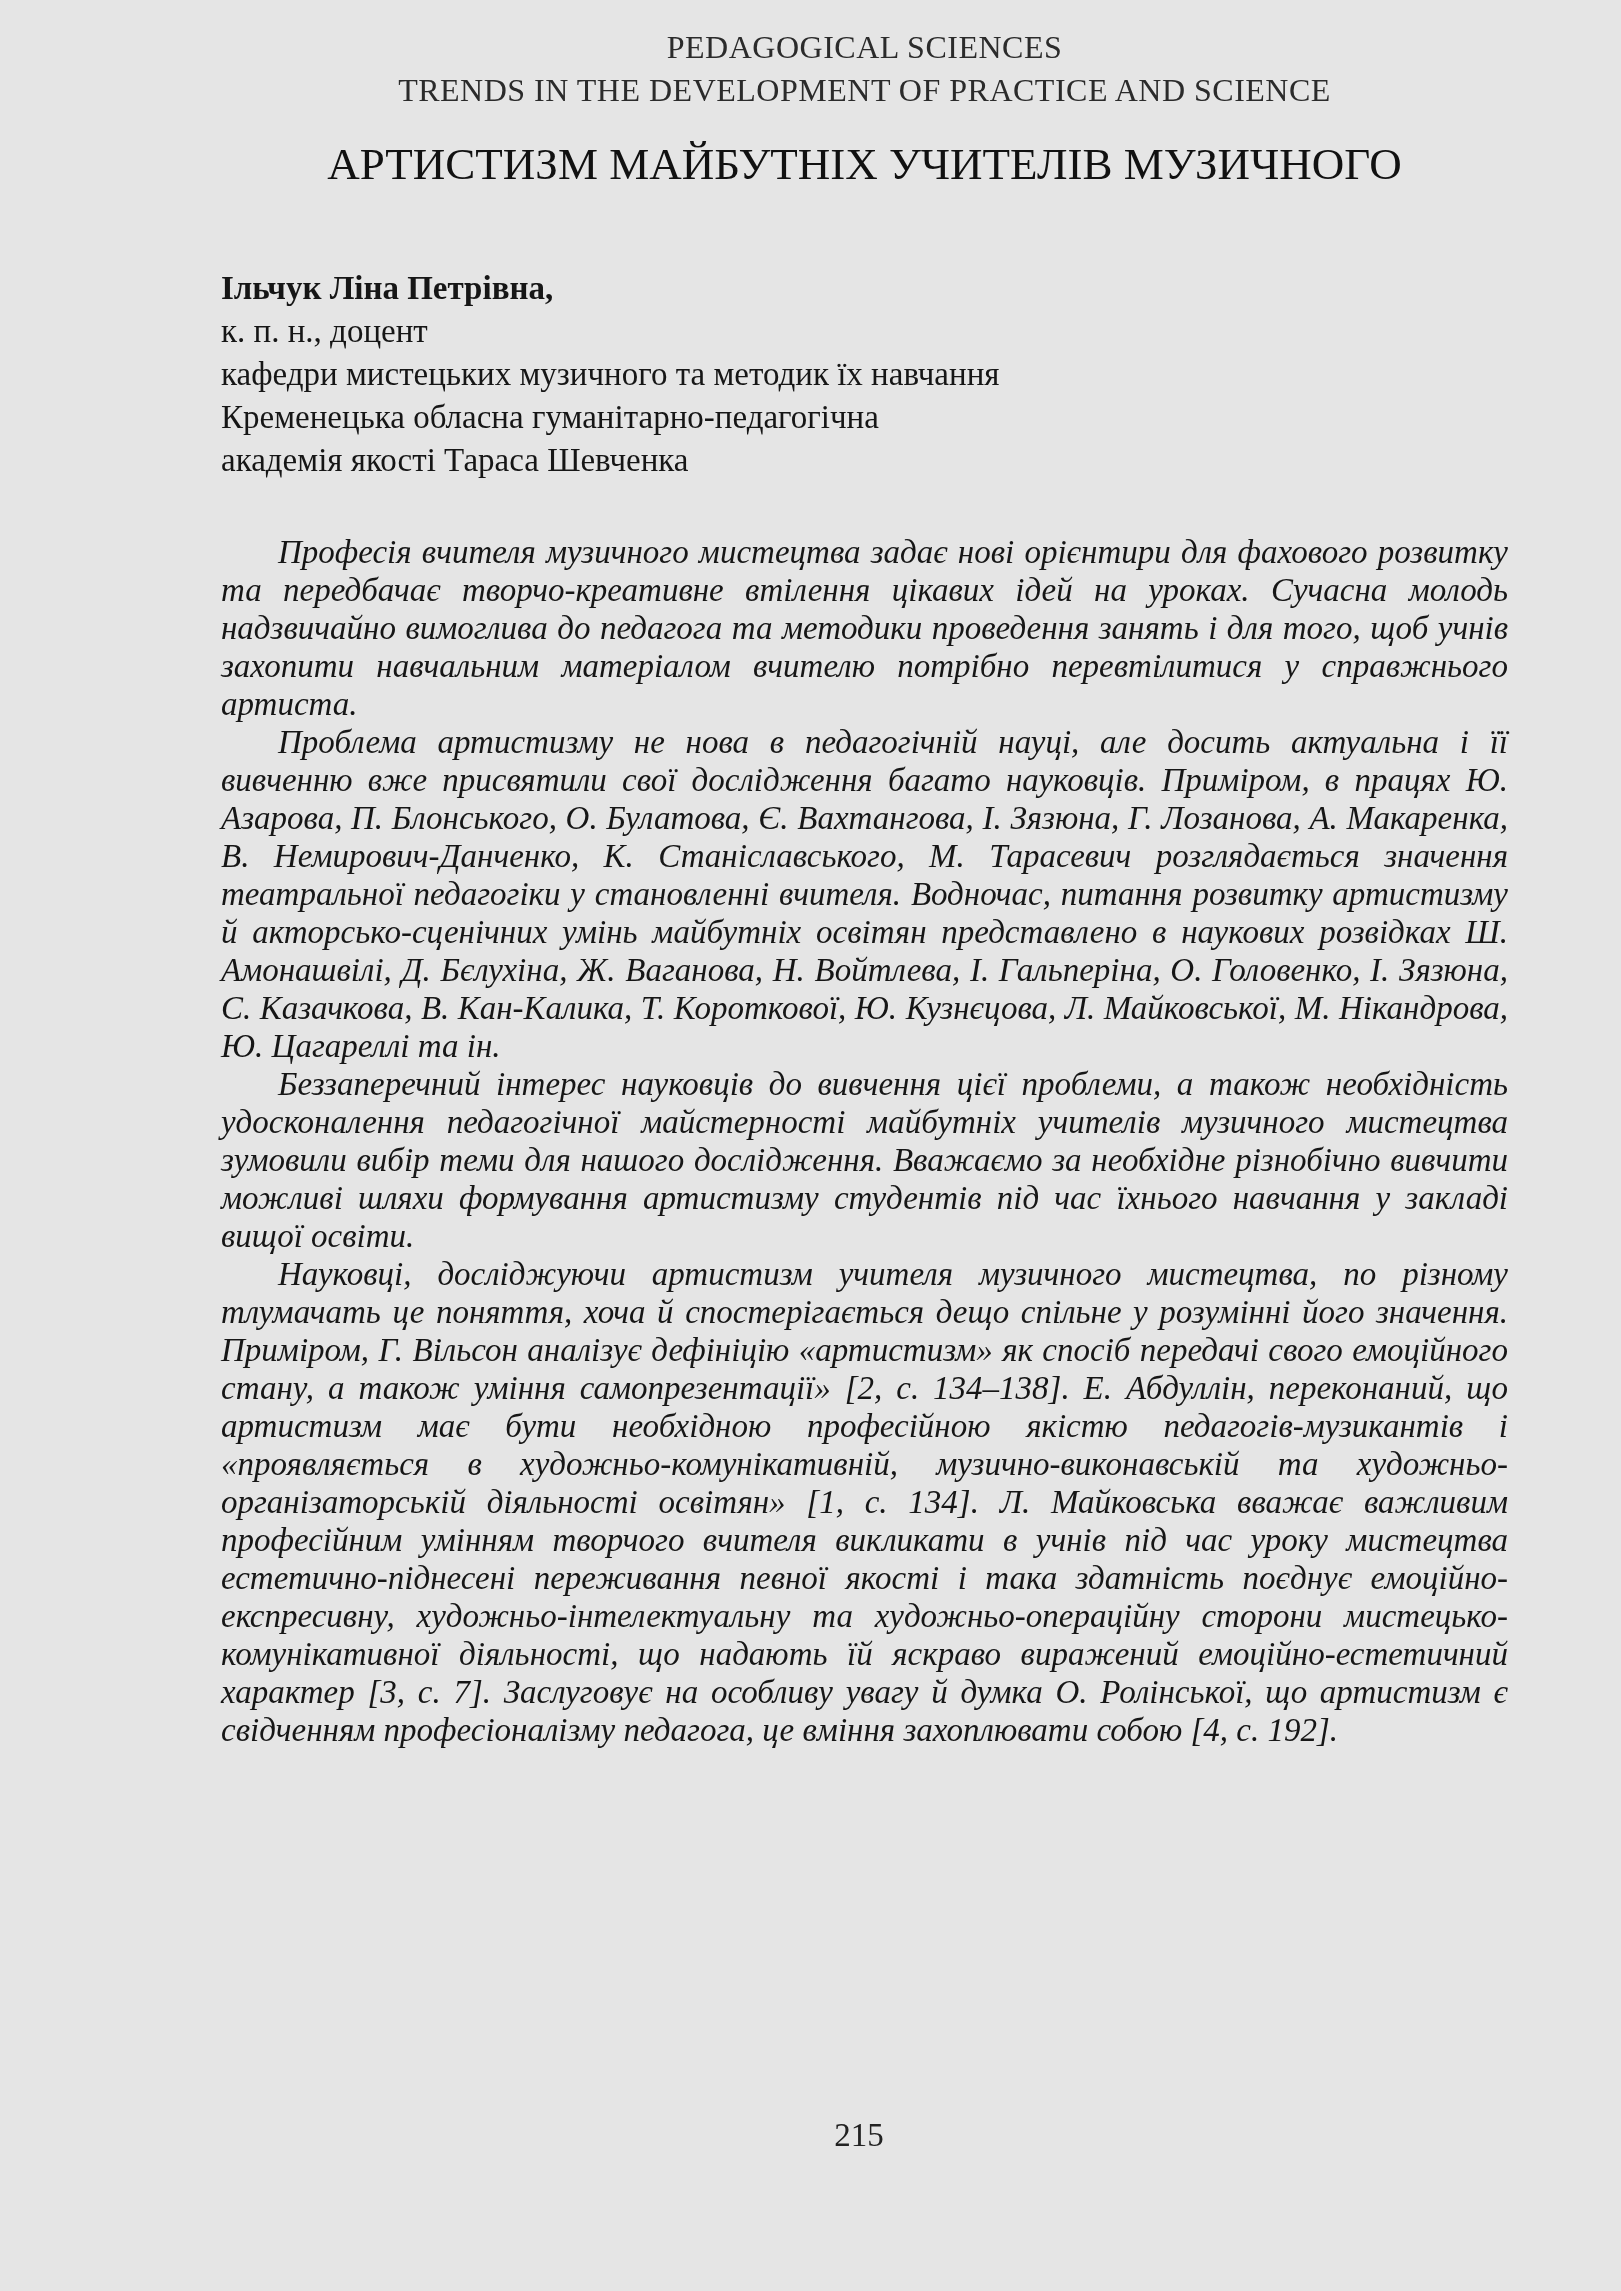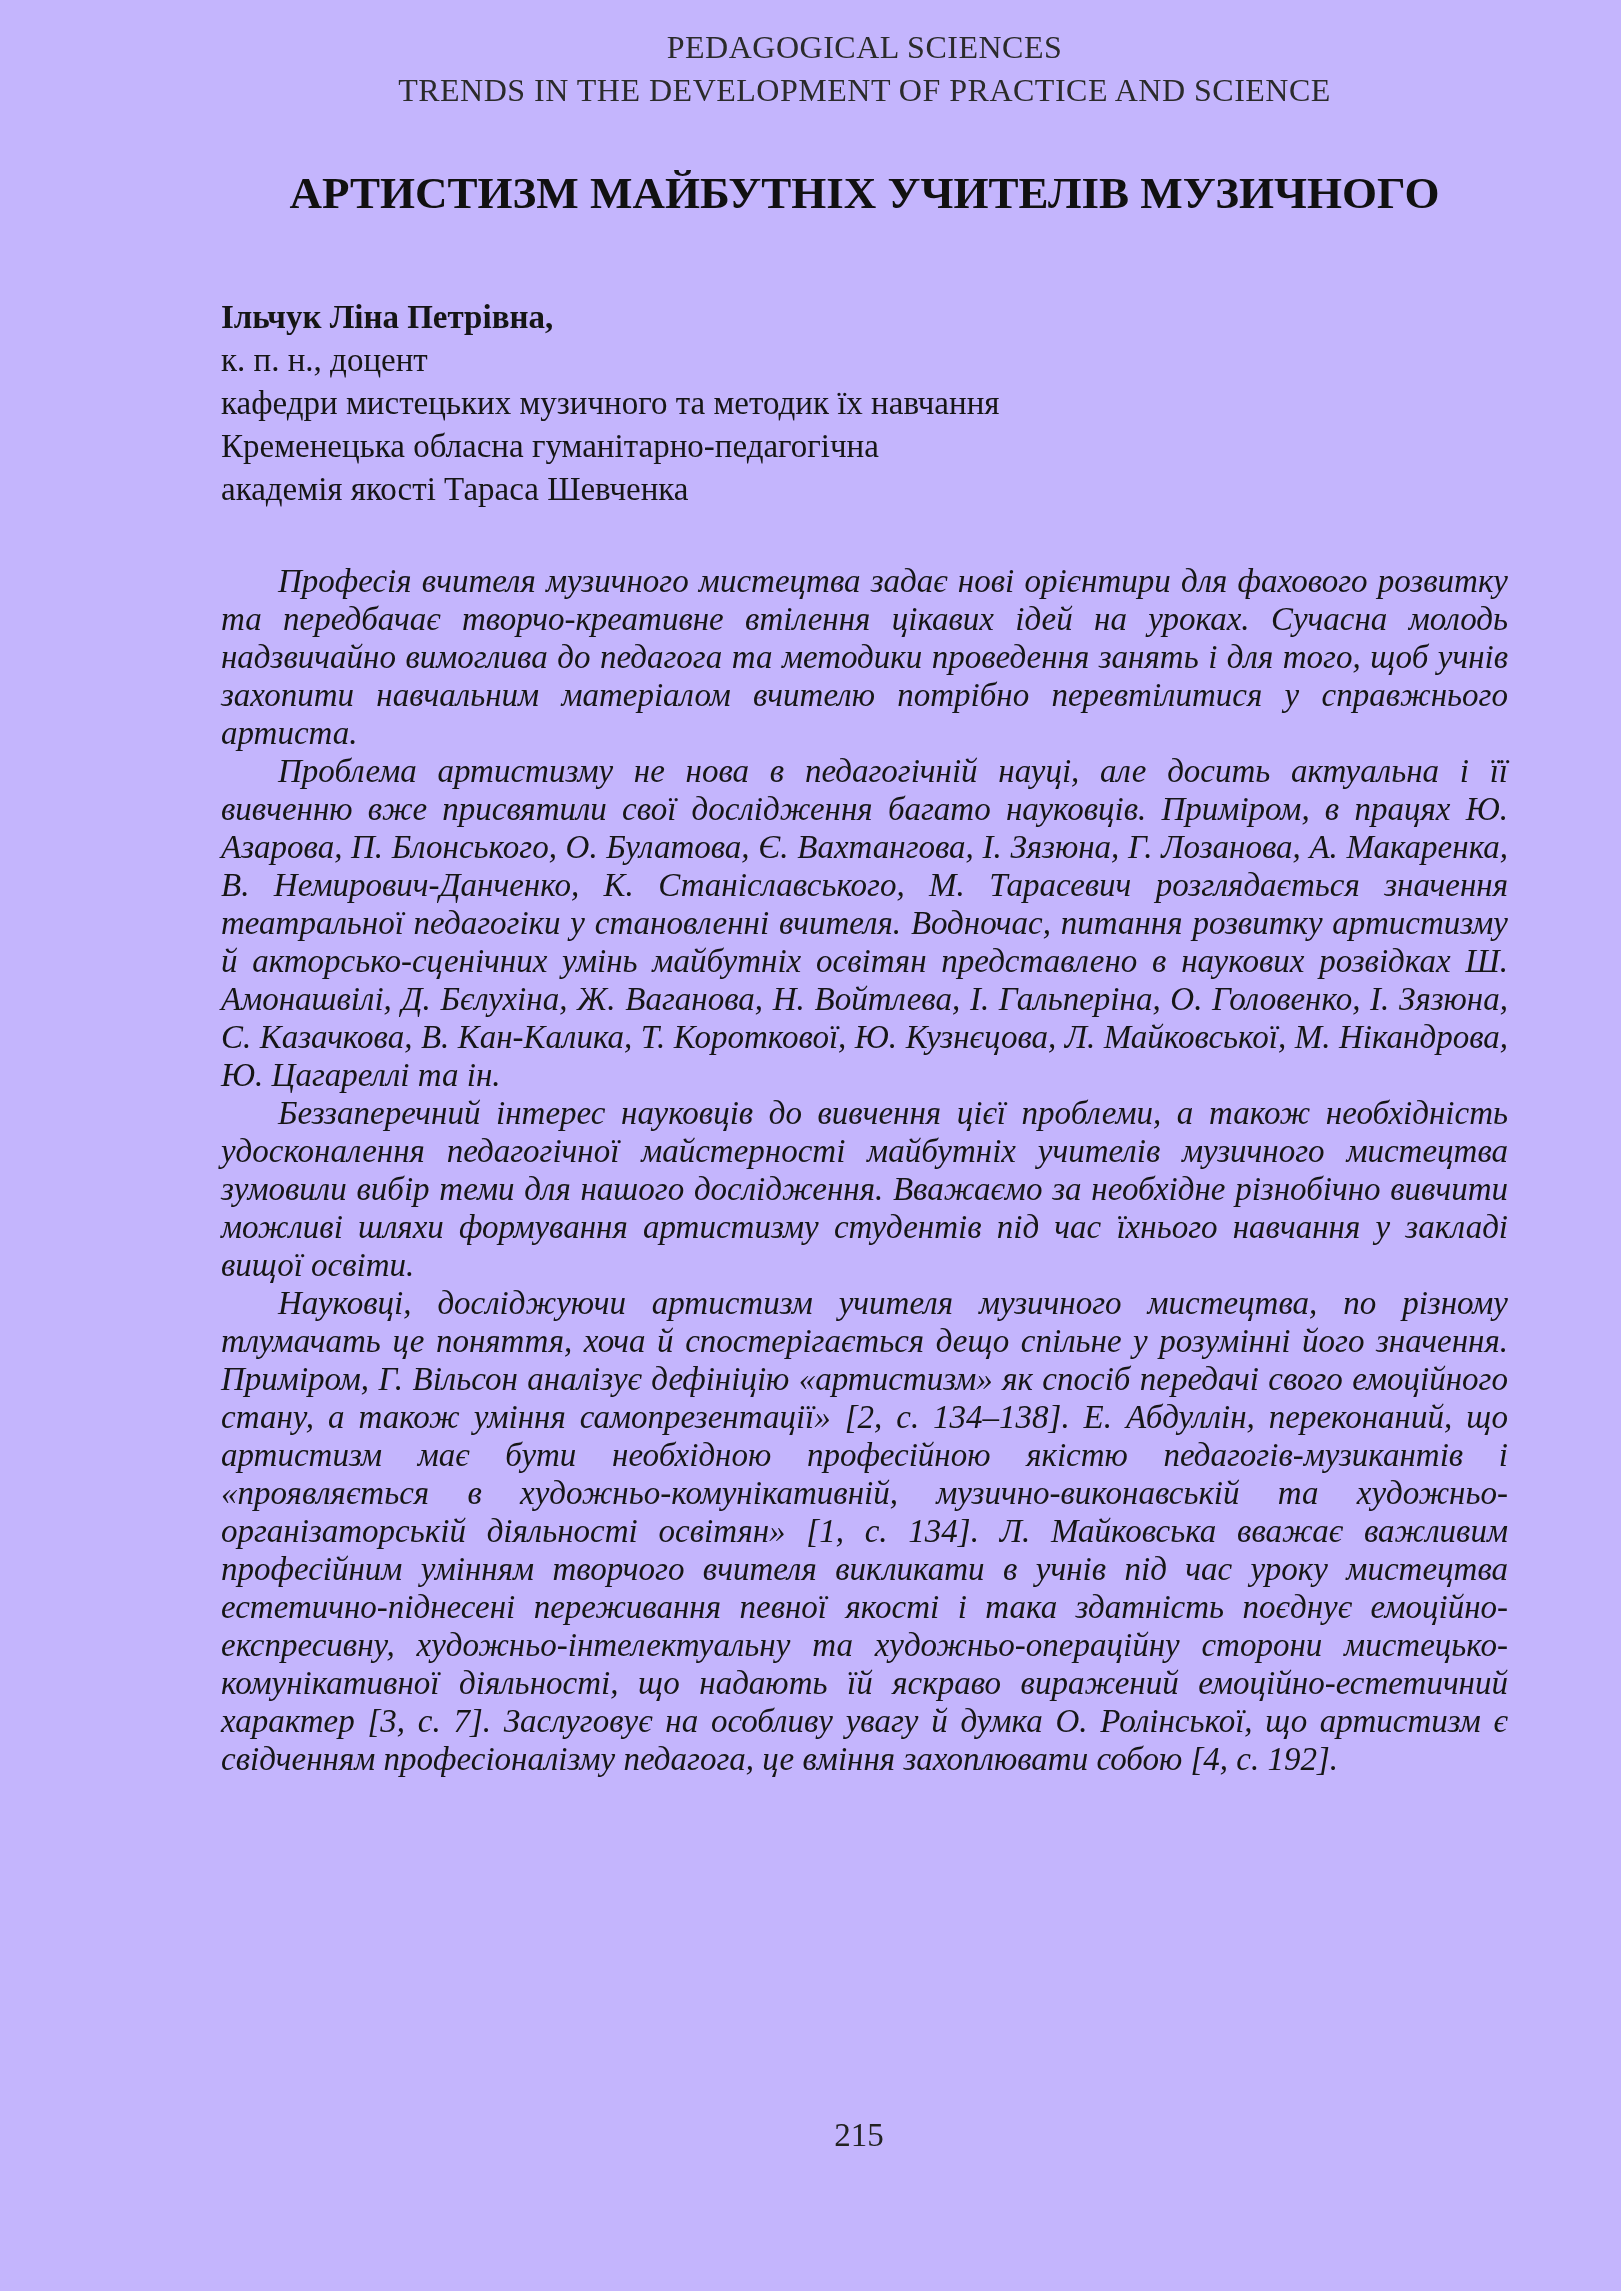--- a/index.html
+++ b/index.html
@@ -4,39 +4,39 @@
 <style>
   html, body {
     margin: 0;
     padding: 0;
     background: #ffffff;
   }
   .page {
     position: relative;
     width: 1621px;
     height: 2292px;
-    background: #c4b5fd;
+    background: #e5e5e5;
     color: #161616;
     font-family: "Liberation Serif", "DejaVu Serif", serif;
     box-sizing: border-box;
     padding: 25.5px 113px 0 221px;
     overflow: hidden;
   }
   .running-header {
     text-align: center;
     font-size: 32px;
     line-height: 43px;
     letter-spacing: 0.5px;
     color: #2b2b2b;
   }
   .title {
-    margin: 54px 0 0 0;
+    margin: 25px 0 0 0;
     text-align: center;
     font-size: 45px;
-    font-weight: bold;
+    font-weight: normal;
     line-height: 55px;
     color: #111111;
   }
   .author-block {
     margin-top: 75px;
     font-size: 33px;
     line-height: 43px;
   }
   .author-name {
     font-weight: bold;

